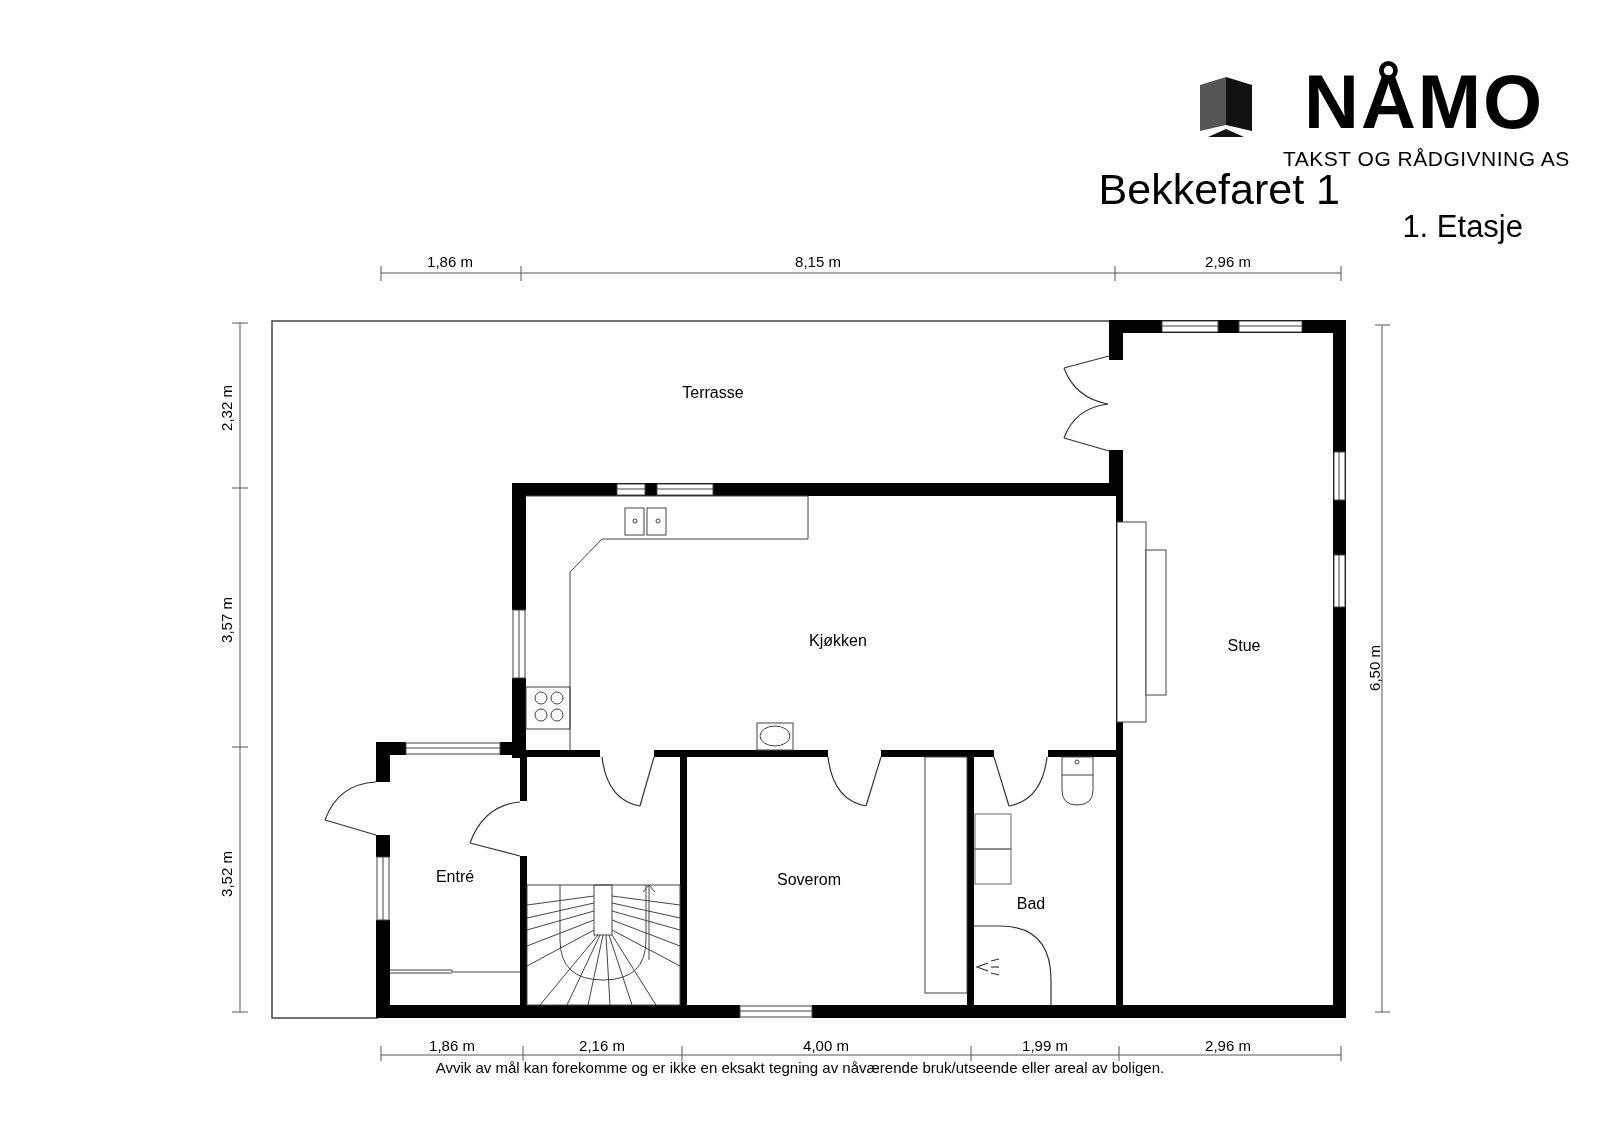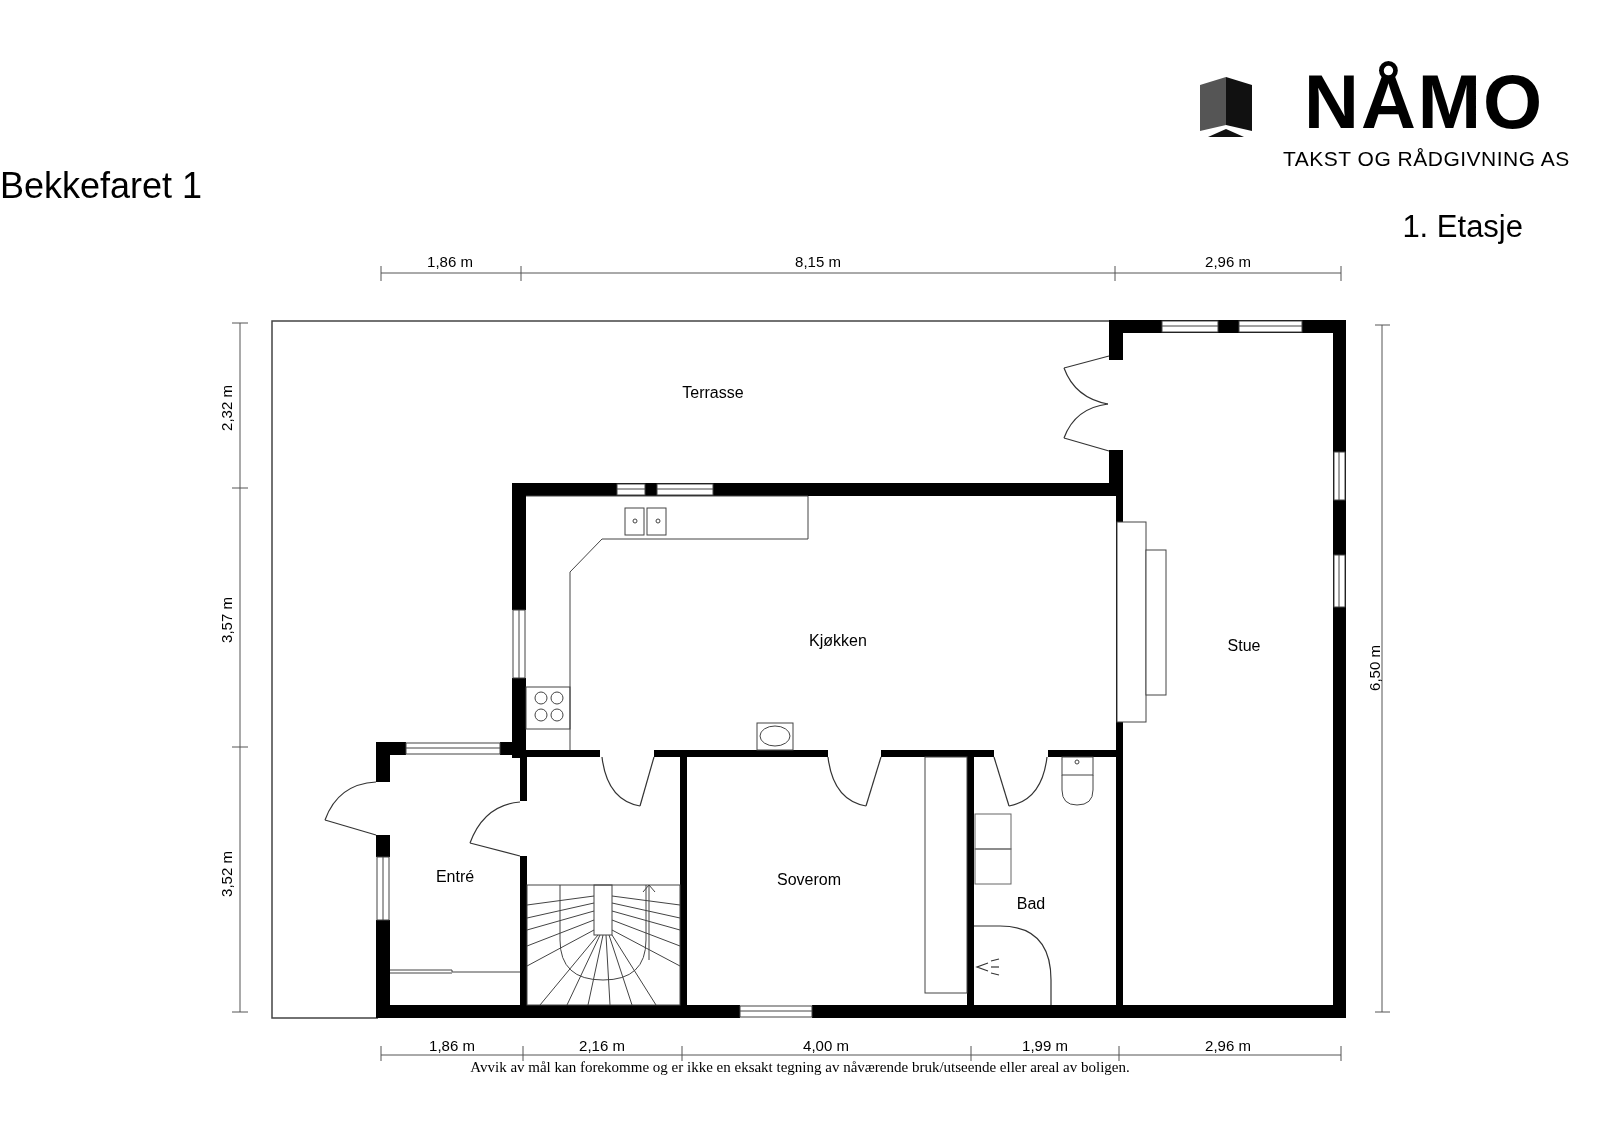--- a/index.html
+++ b/index.html
@@ -1,26 +1,26 @@
 <!DOCTYPE html>
 <html><head>
 <meta charset="utf-8">
 <style>
   html, body { margin:0; padding:0; background:#ffffff; }
   body { width:1600px; height:1131px; position:relative; overflow:hidden; font-family:"Liberation Sans", sans-serif; color:#000; }
   .abs { position:absolute; }
   #logo-word { left:1280px; top:64px; font-size:76px; font-weight:bold; letter-spacing:2px; line-height:1;margin-left:24px; }
   #logo-sub { left:1283px; top:148px; font-size:21px; letter-spacing:0.5px; line-height:1; white-space:nowrap; }
-  #title { left:0; width:1340px; top:168px; text-align:left; font-size:36px; line-height:1; }
+  #title { left:0; width:1340px; top:168px; text-align:right; font-size:43px; line-height:1; }
   #title span { display:inline-block; margin-left:0px; }
   #subtitle { left:0; width:1523px; top:211px; text-align:right; font-size:31px; line-height:1; }
   #plan { left:0; top:0; width:1600px; height:1131px; }
   .dim { font-size:15px; font-family:"Liberation Sans", sans-serif; fill:#000; }
   .room { font-size:16px; font-family:"Liberation Sans", sans-serif; fill:#000; }
-  #disclaimer { left:0; width:1600px; top:1060px; text-align:center; font-size:15px; line-height:1;font-family:Liberation Serif, serif; }
+  #disclaimer { left:0; width:1600px; top:1060px; text-align:center; font-size:15px; line-height:1; }
 </style>
 </head>
 <body>
 
 <div class="abs" id="logo-icon" style="left:1200px;top:75px;width:55px;height:62px;">
   <svg width="55" height="62" viewBox="0 0 55 62">
     <polygon points="0,10 26,2 26,50 0,56" fill="#555555"></polygon>
     <polygon points="26,2 52,10 52,56 26,50" fill="#111111"></polygon>
     <polygon points="8,62 26,54 44,62" fill="#111111"></polygon>
   </svg>

